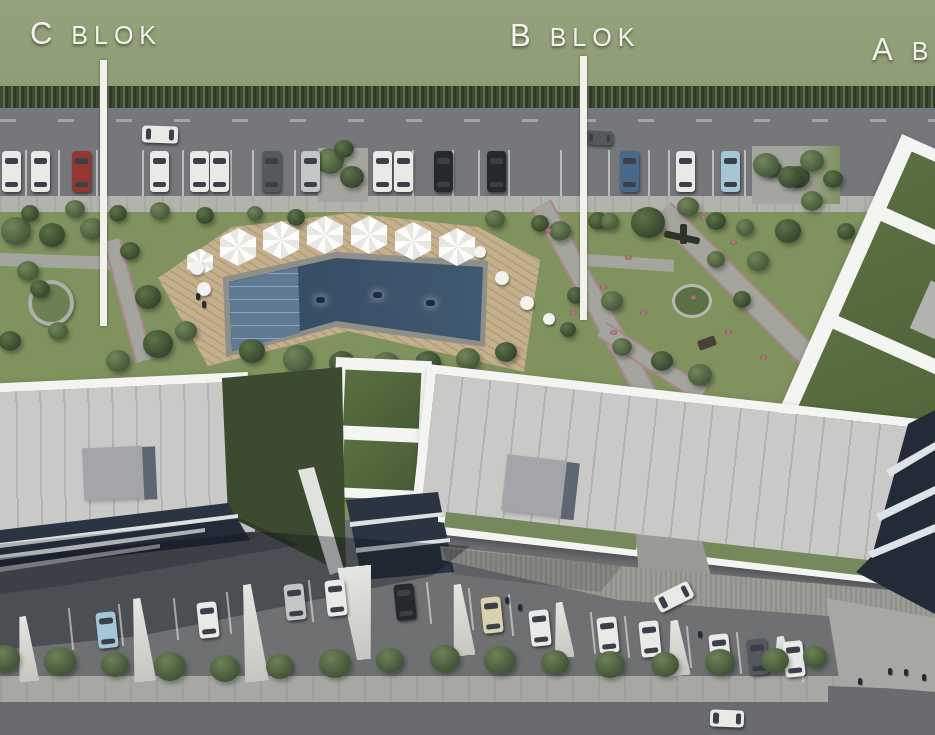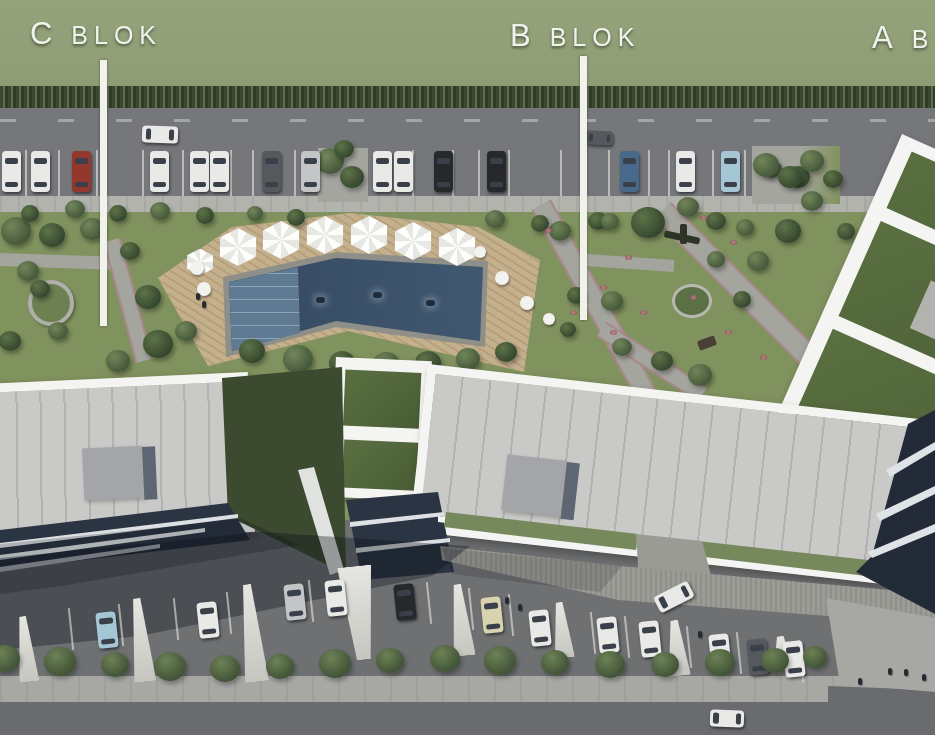--- a/index.html
+++ b/index.html
@@ -440,14 +440,14 @@
       <div class="car hcar" style="left: 710px; top: 710px; width: 34px; height: 17px; background: rgb(233, 233, 231); transform: rotate(2deg);">
         <div class="gf"></div>
         <div class="gr"></div>
       </div>
     </div>
 
   <div class="leader" style="left:100px;top:60px;height:266px;"></div>
   <div class="leader" style="left:580px;top:56px;height:264px;"></div>
   <div class="blok-label" style="left:510px;top:18px;">B BLOK</div>
   <div class="blok-label" style="left:30px;top:16px;">C BLOK</div>
-  <div class="blok-label" style="left:872px;top:20px;">A B</div>
+  <div class="blok-label" style="left:872px;top:32px;">A B</div>
 </div>
 
 </body></html>

